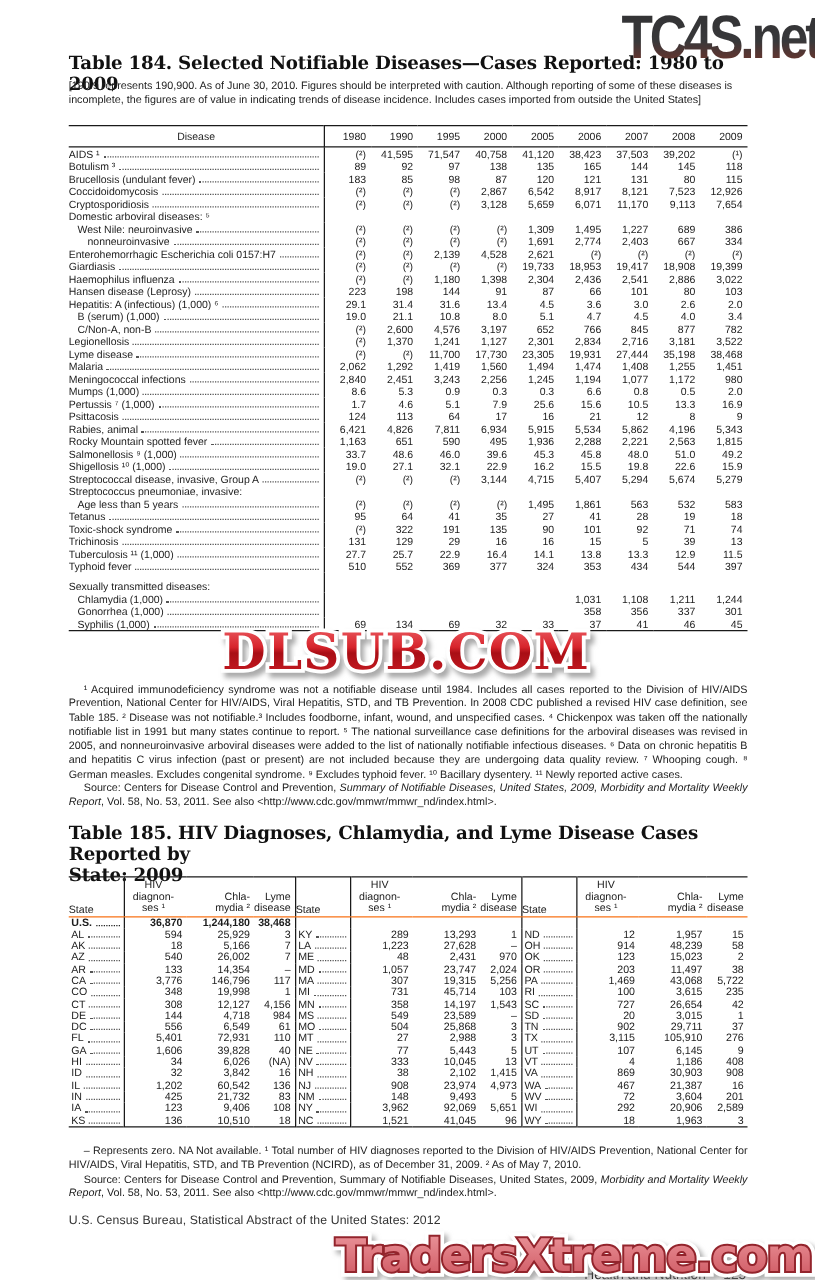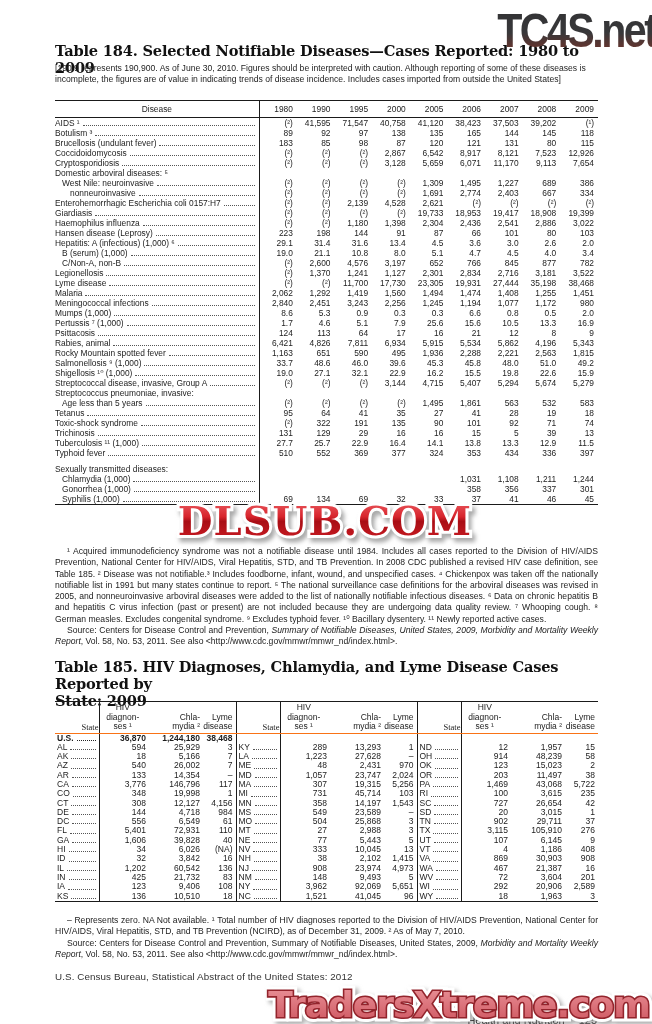--- a/index.html
+++ b/index.html
@@ -26,21 +26,21 @@
   #t184 .num, #t184 th.year { text-align:right; padding-right:4px; }
   .leader { flex:1 1 auto; border-bottom:1px dotted #555; margin:0 1px 2px 3px; min-width:0; }
   .ind1 { padding-left:7px; } .ind2 { padding-left:15px; }
   .dn { white-space:nowrap; }
 
   
   #t185 { left:55px; top:701px; width:543px; border-collapse:collapse; table-layout:fixed;
           font-size:8.5px; border-top:1.5px solid #1a1a1a; border-bottom:1.2px solid #1a1a1a; }
   #t185 th { font-weight:normal; padding:1px 3px 1px 0; vertical-align:bottom; line-height:9.5px;
              border-bottom:1px solid #f97316; }
-  #t185 th.hstate { text-align:right; padding:0;font-family:Liberation Serif, serif; }
+  #t185 th.hstate { text-align:left; padding:0; }
   #t185 td { height:9.3px; line-height:9.3px; padding:0; vertical-align:bottom; white-space:nowrap; overflow:hidden; }
   #t185 .stc { border-right:1px solid #1a1a1a; }
   #t185 td.stc .wrap { display:flex; align-items:flex-end; padding-left:2px; padding-right:2px; }
   #t185 .num { text-align:right; padding-right:3px; }
   #t185 .gsep { border-right:1px solid #1a1a1a; }
   #t185 tr.bold td { font-weight:bold; }
   #t185 tr.bold .leader { border-bottom-color:#222; }
 
   
   .footer-right { right:55px; top:1014px; font-size:11px; color:#222; }
@@ -660,21 +660,21 @@
               <span class="leader"></span>
             </div>
           </td>
           <td class="num">510</td>
           <td class="num">552</td>
           <td class="num">369</td>
           <td class="num">377</td>
           <td class="num">324</td>
           <td class="num">353</td>
           <td class="num">434</td>
-          <td class="num">336</td>
+          <td class="num">544</td>
           <td class="num">397</td>
         </tr>
         <tr class="spacer">
           <td class="lbl"></td>
           <td class="num"></td>
           <td class="num"></td>
           <td class="num"></td>
           <td class="num"></td>
           <td class="num"></td>
           <td class="num"></td>

